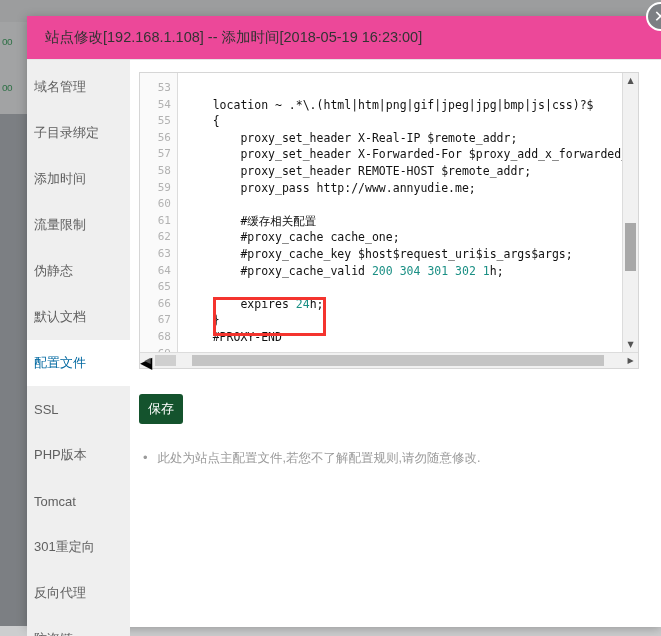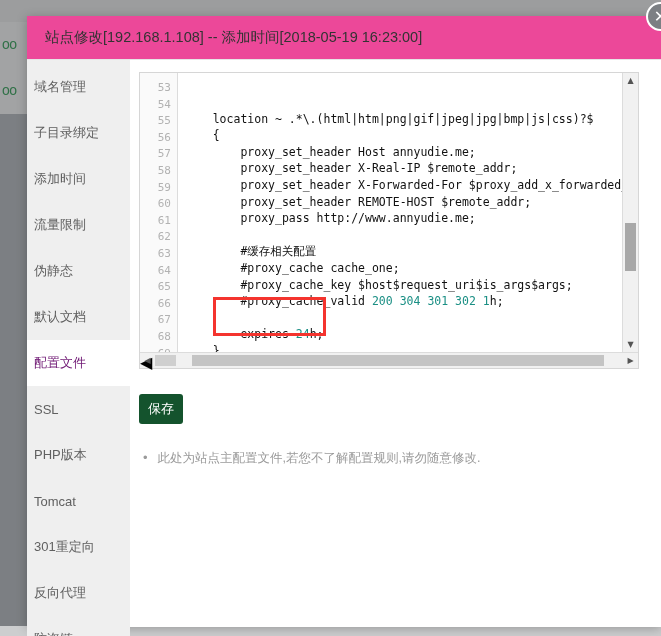--- a/index.html
+++ b/index.html
@@ -6,21 +6,21 @@
   body{
     width:661px;height:636px;overflow:hidden;position:relative;
     font-family:"Liberation Sans","DejaVu Sans",sans-serif;
     background:#ffffff;
   }
   
   #page-behind{position:absolute;inset:0;background:#ffffff;}
   #page-behind .bg-topbar{position:absolute;left:0;top:0;width:661px;height:22px;background:#b9b9b9;}
   #page-behind .bg-row{position:absolute;left:0;width:661px;height:46px;background:#c2c2c2;border-bottom:1px solid #ababab;}
   #page-behind .bg-row .cell{
-    position:absolute;left:2px;top:14px;color:#1f7a3d;font-size:14px;
+    position:absolute;left:2px;top:14px;color:#1f7a3d;font-size:10px;
     font-family:"Liberation Sans",sans-serif;letter-spacing:-0.5px;
   }
   #page-behind .bg-block{position:absolute;left:0;top:114px;width:661px;height:512px;background:#8b8e92;}
   #overlay{position:absolute;inset:0;background:rgba(90,93,97,0.30);}
 
   
   #modal{
     position:absolute;left:27px;top:16px;width:634px;height:611px;
     background:#ffffff;box-shadow:0 2px 10px rgba(0,0,0,.25);
   }
@@ -38,38 +38,38 @@
   }
   #modal-body{display:flex;height:567px;}
 
   
   #sidebar{width:103px;background:#efefef;flex:0 0 103px;padding-top:4px;box-sizing:border-box;}
   .side-item{
     height:46px;display:flex;align-items:center;padding-left:7px;
     font-size:13px;color:#606060;cursor:pointer;box-sizing:border-box;
     background:#efefef;white-space:nowrap;
   }
-  .side-item.active{background:#ffffff;color:#701a75;}
+  .side-item.active{background:#ffffff;color:#0369a1;}
 
   
   #content{flex:1;padding:12px 13px 0 9px;box-sizing:border-box;position:relative;background:#fff;}
 
   #editor-wrap{position:relative;width:500px;height:297px;border:1px solid #d6d6d6;box-sizing:border-box;background:#15803d;}
   #editor-inner{position:absolute;left:0;top:0;right:16px;bottom:16px;overflow:hidden;background:#fff;}
   #gutter{
     position:absolute;left:0;top:0;width:38px;height:100%;
     background:#fafafa;border-right:1px solid #dcdcdc;box-sizing:border-box;
     padding-top:7px;text-align:right;
   }
   #gutter div{
     font-family:"DejaVu Sans Mono","Liberation Mono",monospace;
     font-size:11px;line-height:16.6px;color:#b2b2b2;padding-right:6px;
   }
   #code{
-    position:absolute;left:39px;top:14px;right:0;height:100%;padding-top:7px;
+    position:absolute;left:39px;top:0;right:0;height:100%;padding-top:7px;
     box-sizing:border-box;overflow:hidden;
   }
   #code .ln{
     font-family:"DejaVu Sans Mono","Liberation Mono",monospace;
     font-size:11.5px;line-height:16.6px;color:#111;white-space:pre;
     padding-left:6px;
   }
   #code .num{color:#1a8f84;}
   #code .han{font-family:"DejaVu Sans","Liberation Sans",sans-serif;}
 
@@ -205,21 +205,20 @@
               <div>65</div>
               <div>66</div>
               <div>67</div>
               <div>68</div>
               <div>69</div>
             </div>
           <div id="code">
               <div class="ln">&nbsp;</div>
               <div class="ln">    location ~ .*\.(html|htm|png|gif|jpeg|jpg|bmp|js|css)?$</div>
               <div class="ln">    {</div>
-              <div class="ln">        proxy_set_header Host annyudie.me;</div>
               <div class="ln">        proxy_set_header X-Real-IP $remote_addr;</div>
               <div class="ln">        proxy_set_header X-Forwarded-For $proxy_add_x_forwarded_for;</div>
               <div class="ln">        proxy_set_header REMOTE-HOST $remote_addr;</div>
               <div class="ln">        proxy_pass http://www.annyudie.me;</div>
               <div class="ln">&nbsp;</div>
               <div class="ln">        #<span class="han">缓存相关配置</span></div>
               <div class="ln">        #proxy_cache cache_one;</div>
               <div class="ln">        #proxy_cache_key $host$request_uri$is_args$args;</div>
               <div class="ln">        #proxy_cache_valid <span class="num">200</span> <span class="num">304</span> <span class="num">301</span> <span class="num">302</span> <span class="num">1</span>h;</div>
               <div class="ln">&nbsp;</div>

